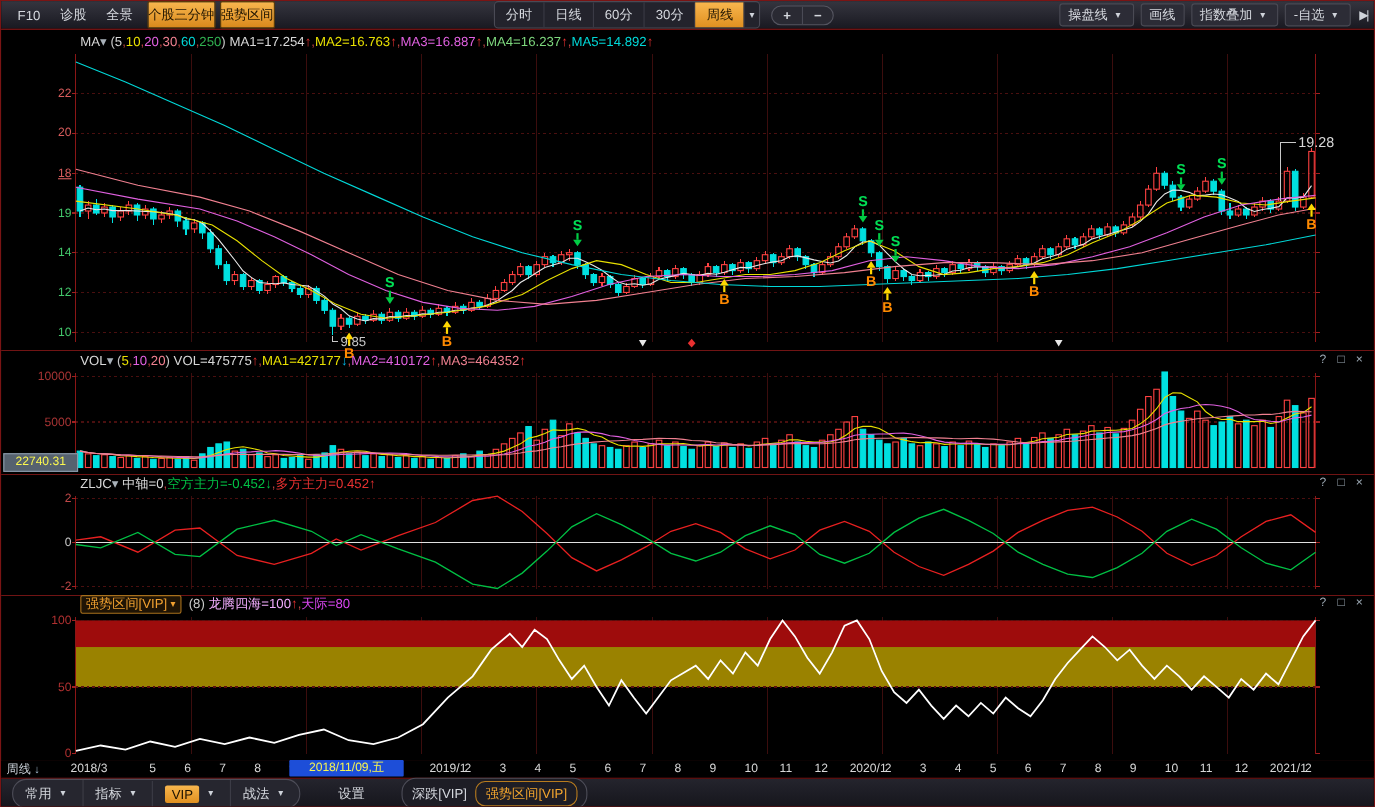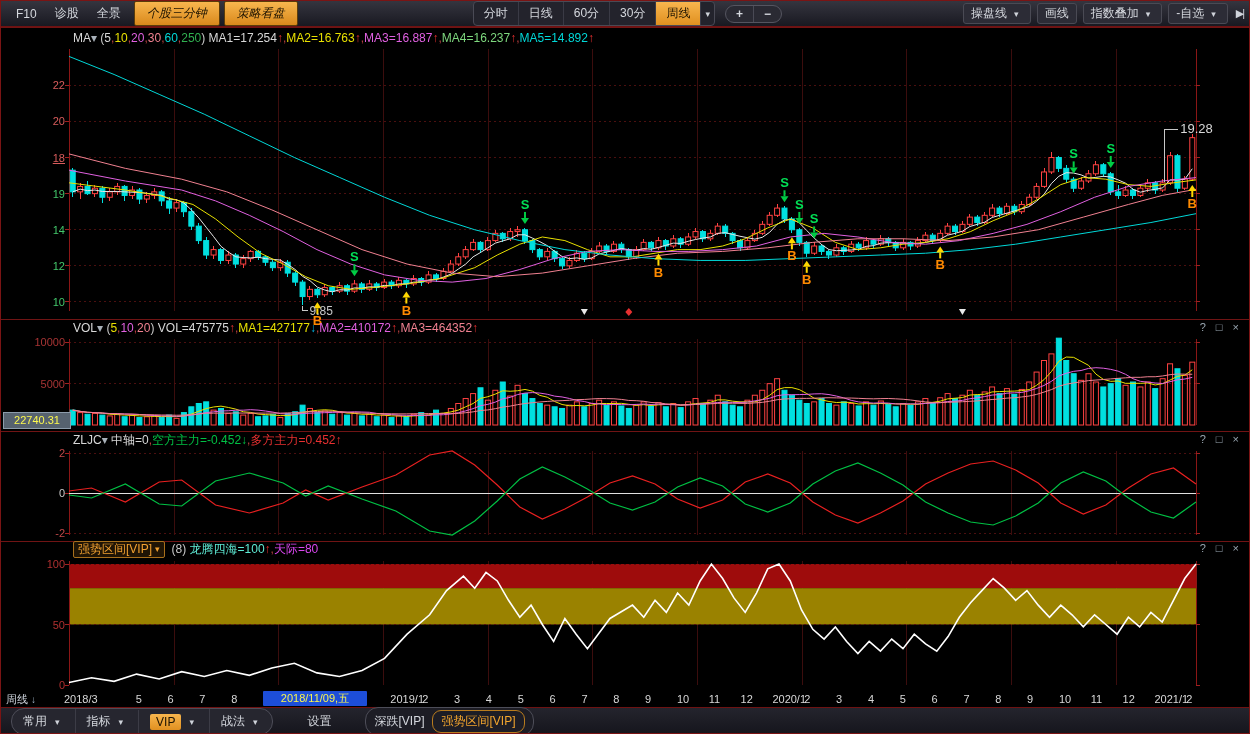--- a/index.html
+++ b/index.html
@@ -5,22 +5,22 @@
   html,body{margin:0;padding:0;background:#1a1a1a;}
   #app{position:relative;width:1250px;height:734px;background:#000;overflow:hidden;
        font-family:"Liberation Sans","DejaVu Sans",sans-serif;border:1px solid #7a1414;box-sizing:border-box;}
   #chart-svg{position:absolute;left:0;top:0;z-index:1;}
   
   .topbar{position:absolute;left:0;top:0;width:100%;height:26px;z-index:10;
           background:linear-gradient(#35353f,#191921);border-bottom:1px solid #6e1212;
           display:flex;align-items:center;padding:0 6px;box-sizing:border-box;
           color:#d5d8de;font-size:12px;white-space:nowrap;}
   .tb-item{padding:3px 9px;}
-  .tb-btn-orange{background:linear-gradient(#f8b64e,#d9891c);color:#1c1200;padding:3px 12px;
-                 border-radius:2px;border:1px solid #5a3c0a;margin-left:4px;font-style:italic;}
+  .tb-btn-orange{background:linear-gradient(#f8b64e,#d9891c);color:#1c1200;padding:3px 0;
+                 border-radius:2px;border:1px solid #5a3c0a;margin-left:4px;}
   .spacer{flex:1;}
   .period-group{display:flex;align-items:center;background:#23232c;border:1px solid #4a4a55;
                 border-radius:4px;overflow:hidden;}
   .period{padding:3px 10px;border-right:1px solid #3a3a45;}
   .period.active{background:linear-gradient(#f8b64e,#e09020);color:#1c1200;}
   .caret{font-size:9px;color:#cfd3da;padding:0 4px;}
   .zoom-pill{display:flex;align-items:center;border:1px solid #555560;border-radius:11px;
              background:#2a2a33;margin-left:10px;overflow:hidden;}
   .zoom-btn{padding:1px 10px;font-weight:bold;}
   .zoom-btn + .zoom-btn{border-left:1px solid #4a4a55;}
@@ -871,21 +871,21 @@
         <line x1="1163.2927631578948" y1="128.41666666666663" x2="1177.2927631578948" y2="128.41666666666663" stroke="#c8c8c8" stroke-width="1" shape-rendering="crispEdges"></line>
         <text x="1179.2927631578948" y="132.41666666666663" fill="#d8d8d8" font-size="13" font-family="&quot;Liberation Sans&quot;,&quot;DejaVu Sans&quot;,sans-serif" text-anchor="start" font-weight="normal">19.28</text>
       </g>
     </svg>
 
   <div class="topbar">
     <span class="tb-item">F10</span>
     <span class="tb-item">诊股</span>
     <span class="tb-item">全景</span>
     <span class="tb-btn-orange">个股三分钟</span>
-    <span class="tb-btn-orange">策略看盘</span>
+    <span class="tb-btn-orange">强势区间</span>
     <span class="spacer"></span>
     <div class="period-group">
       <span class="period">分时</span>
       <span class="period">日线</span>
       <span class="period">60分</span>
       <span class="period">30分</span>
       <span class="period active">周线</span>
       <span class="caret">▾</span>
     </div>
     <div class="zoom-pill">
@@ -925,21 +925,21 @@
     <span>?</span>
     <span>□</span>
     <span>×</span>
   </div>
 
   <div id="hdr-str" class="phdr">
     <span class="str-box">
       <span>强势区间[VIP]</span>
       <span class="caret">▾</span>
     </span>
-    <span><span style="color: rgb(200, 200, 200);">(8)  </span><span style="color: #5eead4;">龙腾四海=100</span><span style="color: rgb(232, 48, 48);">↑</span><span style="color: rgb(184, 64, 64);">,</span><span style="color: #d946ef;">天际=80</span></span>
+    <span><span style="color: rgb(200, 200, 200);">(8)  </span><span style="color: #f0abfc;">龙腾四海=100</span><span style="color: rgb(232, 48, 48);">↑</span><span style="color: rgb(184, 64, 64);">,</span><span style="color: #d946ef;">天际=80</span></span>
   </div>
   <div class="picons" style="top:541px;">
     <span>?</span>
     <span>□</span>
     <span>×</span>
   </div>
 
   <div id="labels-layer">
       <span class="ylab" style="left: 24px; top: 78.3056px; color: rgb(216, 92, 92);">22</span>
       <span class="ylab" style="left: 24px; top: 114.417px; color: rgb(216, 92, 92);">20</span>

